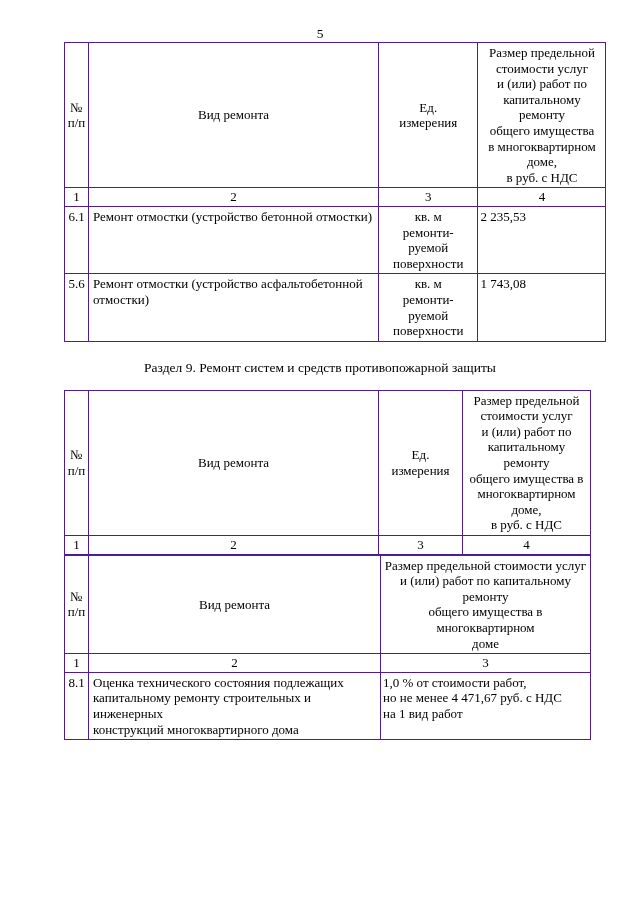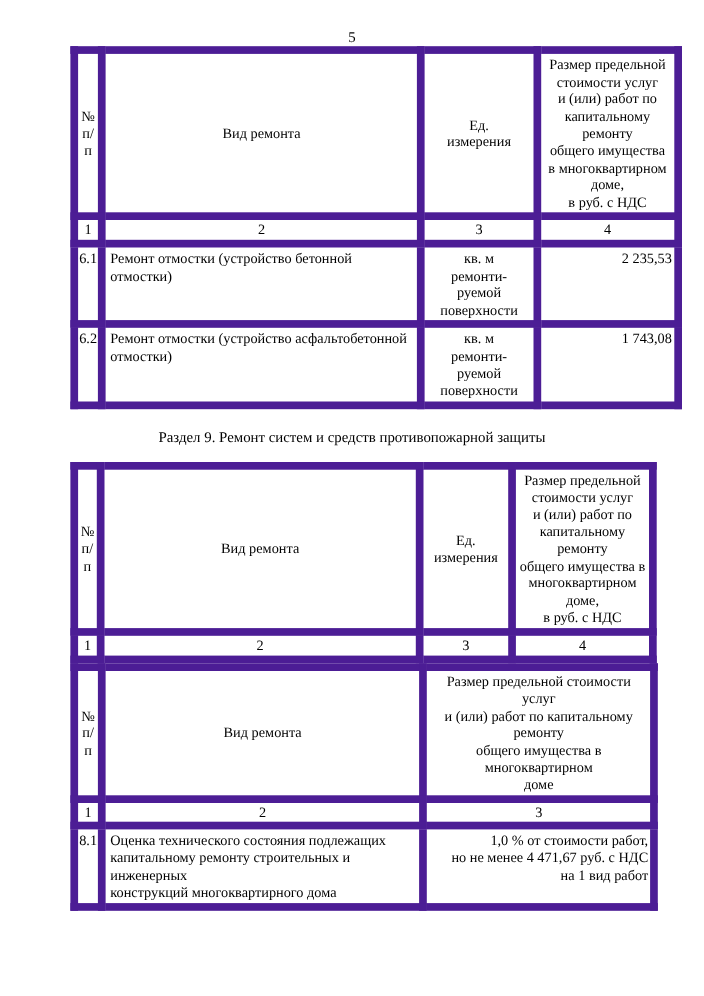--- a/index.html
+++ b/index.html
@@ -13,31 +13,31 @@
   .page-number { text-align: center; font-size: 13.5px; line-height: 16px; }
   .section-title {
     text-align: center; font-size: 13.5px; line-height: 17px;
     white-space: pre-line;
   }
   .title-6 { margin: 26px 10px 14px; }
   .title-7 { margin: 17px 10px 14px; }
   .title-8 { margin: 15px 10px 12px; }
   table.doc { border-collapse: collapse; table-layout: fixed; margin-left: 64px; }
   .doc th, .doc td {
-    border: 7px solid #4c1d95;
+    border: 1px solid #4c1d95;
     font-size: 13px; line-height: 1.2; font-weight: normal;
     white-space: pre-line; overflow: hidden;
     vertical-align: top;
   }
   .doc th { text-align: center; vertical-align: middle; padding: 2px 2px; }
   tr.colnum td { text-align: center; vertical-align: middle; padding: 1px 2px; }
   td.c-num  { text-align: center; padding: 2px 1px; }
   td.c-type { text-align: left;   padding: 2px 4px; }
   td.c-unit { text-align: center; padding: 2px 14px; }
-  td.c-cost { text-align: right; padding: 2px 2px; }
+  td.c-cost { text-align: left; padding: 2px 2px; }
 </style>
 </head>
 <body>
 
 <div class="page">
 
   <div class="page-number">5</div>
 
 
   <table class="doc">
@@ -71,21 +71,21 @@
       <tr>
         <td class="c-num">6.1</td>
         <td class="c-type">Ремонт отмостки (устройство бетонной отмостки)</td>
         <td class="c-unit">кв. м
 ремонти-
 руемой
 поверхности</td>
         <td class="c-cost">2 235,53</td>
       </tr>
       <tr>
-        <td class="c-num">6.2</td>
+        <td class="c-num">5.6</td>
         <td class="c-type">Ремонт отмостки (устройство асфальтобетонной
 отмостки)</td>
         <td class="c-unit">кв. м
 ремонти-
 руемой
 поверхности</td>
         <td class="c-cost">1 743,08</td>
       </tr>
     </tbody>
   </table>

